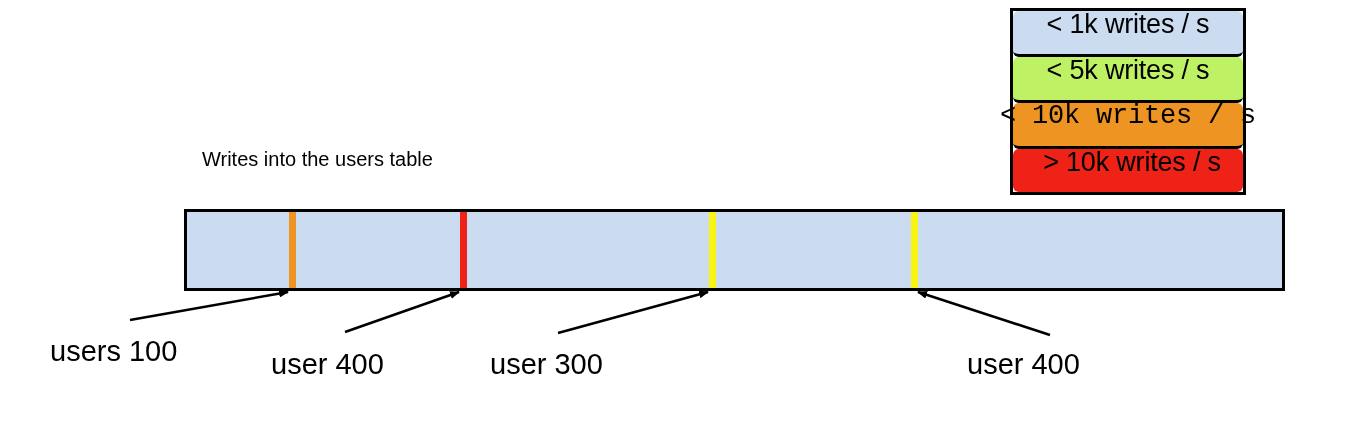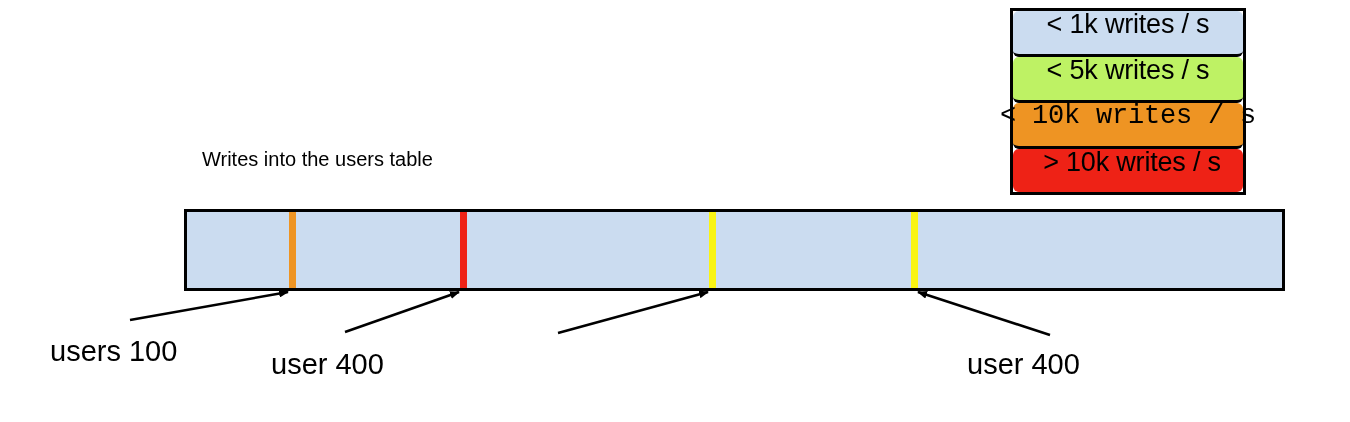--- a/index.html
+++ b/index.html
@@ -137,15 +137,16 @@
       </marker>
     </defs>
     <line x1="130" y1="320" x2="288" y2="292" stroke="#000000" stroke-width="2.5" marker-end="url(#ah)"></line>
     <line x1="345" y1="332" x2="459" y2="292" stroke="#000000" stroke-width="2.5" marker-end="url(#ah)"></line>
     <line x1="558" y1="333" x2="708" y2="292" stroke="#000000" stroke-width="2.5" marker-end="url(#ah)"></line>
     <line x1="1050" y1="335" x2="918" y2="292" stroke="#000000" stroke-width="2.5" marker-end="url(#ah)"></line>
   </svg>
 
   <div class="callout" style="left:50px; top:337px;">users 100</div>
   <div class="callout" style="left:271px; top:350px;">user 400</div>
+  <div class="callout" style="left:490px; top:350px;">user 300</div>
   <div class="callout" style="left:967px; top:350px;">user 400</div>
 
 </div>
 
 </body></html>

